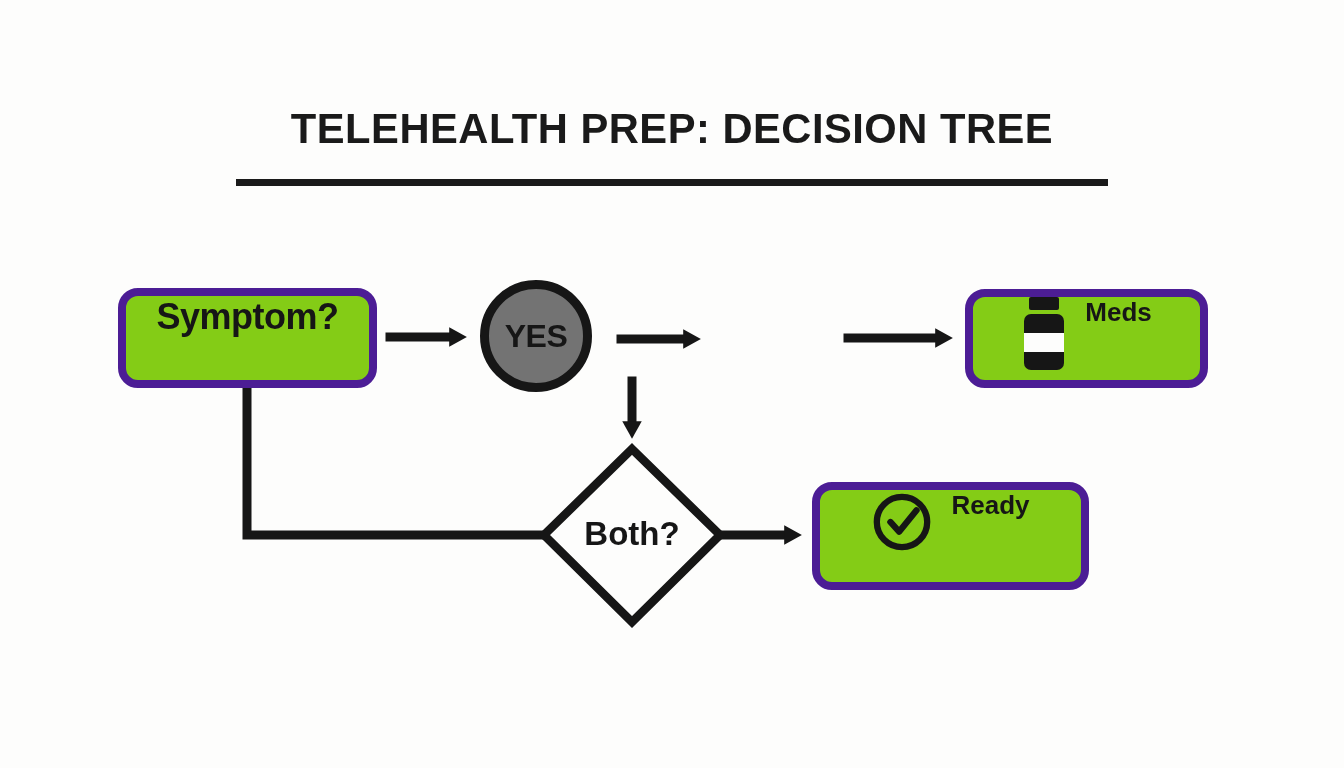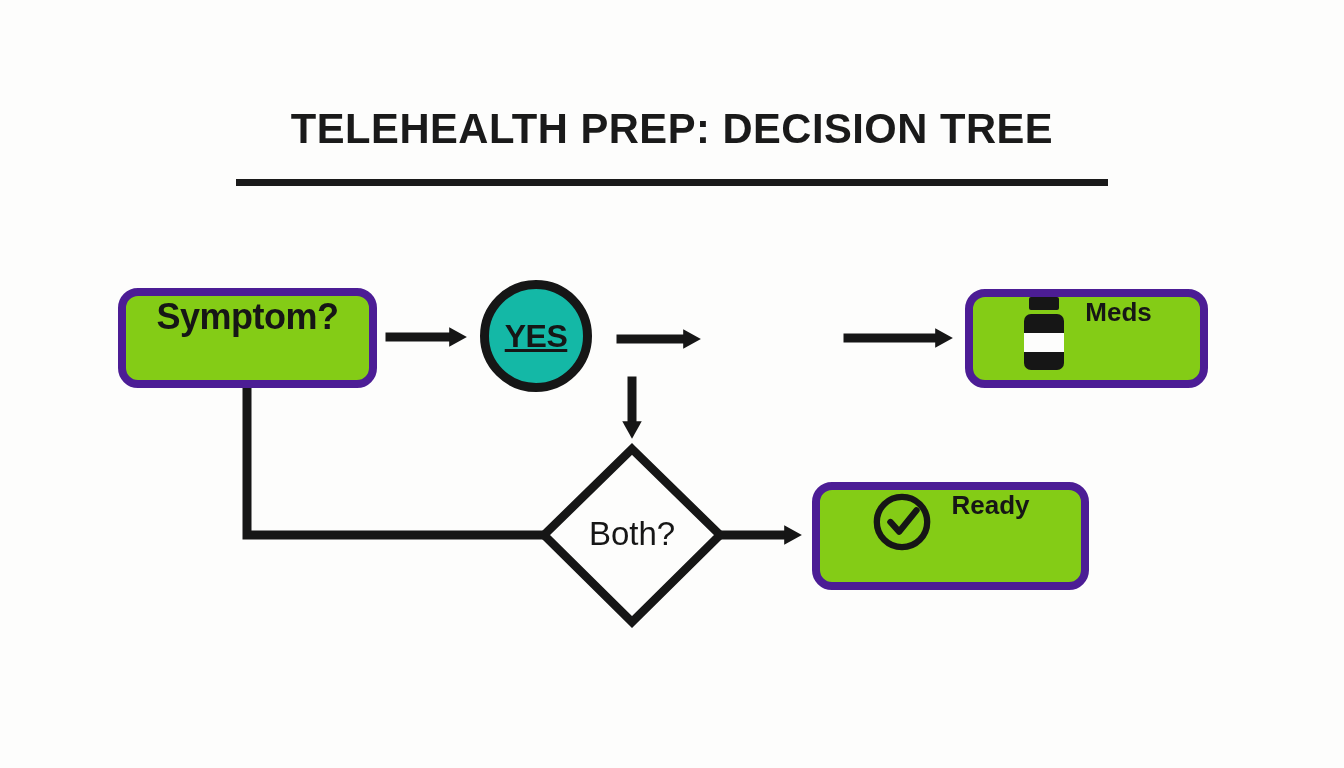--- a/index.html
+++ b/index.html
@@ -65,47 +65,46 @@
     background: #84cc16;
     box-sizing: border-box;
     display: flex;
     align-items: flex-start;
     justify-content: center;
     gap: 18px;
   }
   .node-circle {
     border: 9px solid #161616;
     border-radius: 50%;
-    background: #14b8a6;
+    background: #737373;
     box-sizing: border-box;
     display: flex;
     align-items: center;
     justify-content: center;
-    text-decoration: underline;
   }
   .node-label {
     font-weight: bold;
     color: #161616;
     white-space: nowrap;
   }
   .fs36 { font-size: 36px; letter-spacing: -0.5px; }
   .fs34 { font-size: 26px; }
   .fs32 { font-size: 32px; letter-spacing: -0.5px; }
 
   #node-symptom { left: 118px; top: 288px; width: 259px; height: 100px; }
   #node-yes     { left: 480px; top: 280px; width: 112px; height: 112px; }
   #node-no      { left: 709px; top: 283px; width: 109px; height: 109px; }
   #node-meds    { left: 965px; top: 289px; width: 243px; height: 99px; }
   #node-ready   { left: 812px; top: 482px; width: 277px; height: 108px; }
 
   #label-both {
     left: 552px; top: 515px; width: 160px;
     text-align: center;
     font-size: 33px;
-    font-weight: normal;
+    font-weight: bold;
     color: #161616;
   }
 
   .icon-svg { display: block; }
 </style>
 </head>
 <body>
 
 <div id="canvas">
 

